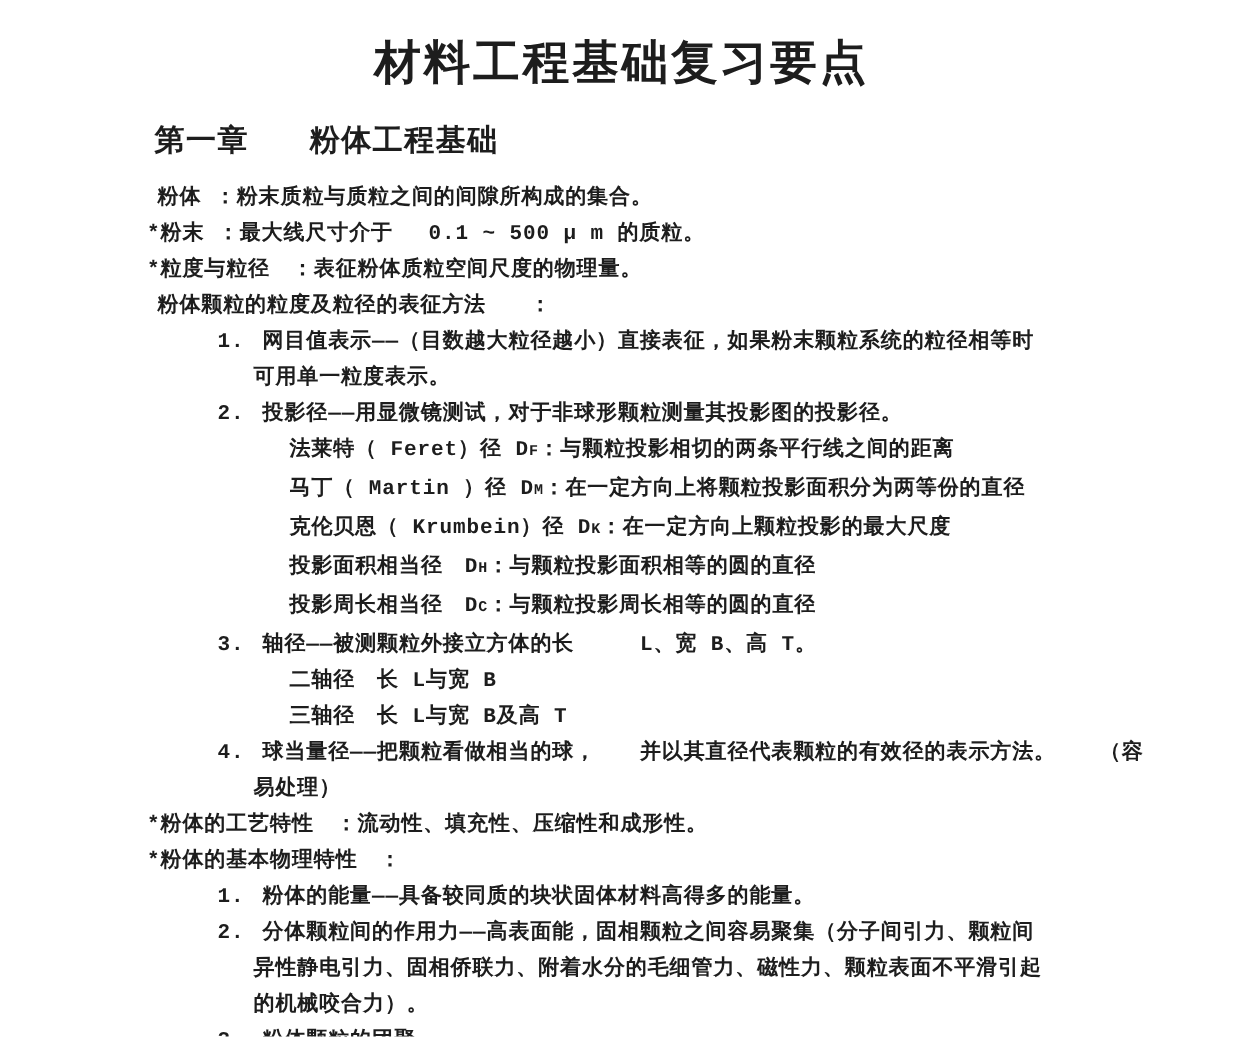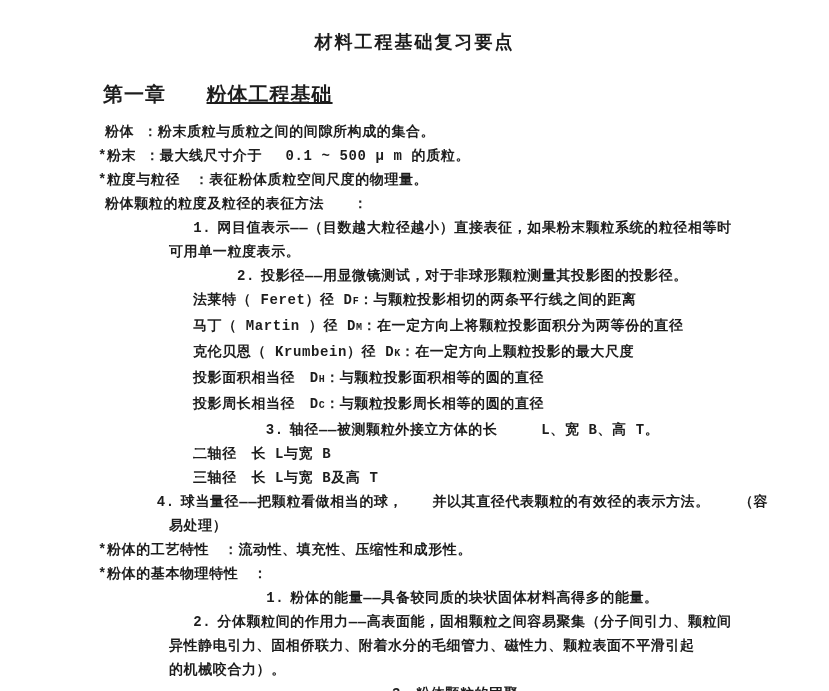--- a/index.html
+++ b/index.html
@@ -16,50 +16,49 @@
   }
   .page {
     position: relative;
     width: 829px;
     height: 691px;
     background: #ffffff;
   }
   .doc-title {
     margin: 26px 0 0 0;
     text-align: center;
-    font-size: 18px;
+    font-size: 31px;
     line-height: 32px;
     font-weight: 700;
     letter-spacing: 2px;
   }
   .chapter {
     margin: 24px 0 0 103px;
     font-size: 20px;
     line-height: 24px;
     font-weight: 700;
     letter-spacing: 1px;
   }
   .chapter .chapter-title {
     margin-left: 34px;
-    text-decoration: underline;
   }
   .lines {
     margin-top: 14px;
     padding-left: 105px;
     padding-right: 55px;
     font-size: 14px;
     line-height: 24px;
     font-weight: 600;
     letter-spacing: 0.6px;
     white-space: pre-wrap;
   }
   .line { min-height: 24px; font-family: Liberation Mono, monospace; }
   .line.flush { margin-left: 0; }
   .line.star  { margin-left: -7px; }
-  .line.item  { margin-left: 40px; text-align: center; }
+  .line.item  { margin-left: 40px; }
   .line.cont  { margin-left: 64px; }
   .line.sub   { margin-left: 88px; }
   .num {
     display: inline-block;
     width: 30px;
   }
   .subsc {
     font-size: 10px;
     letter-spacing: 0.3px;
   }

